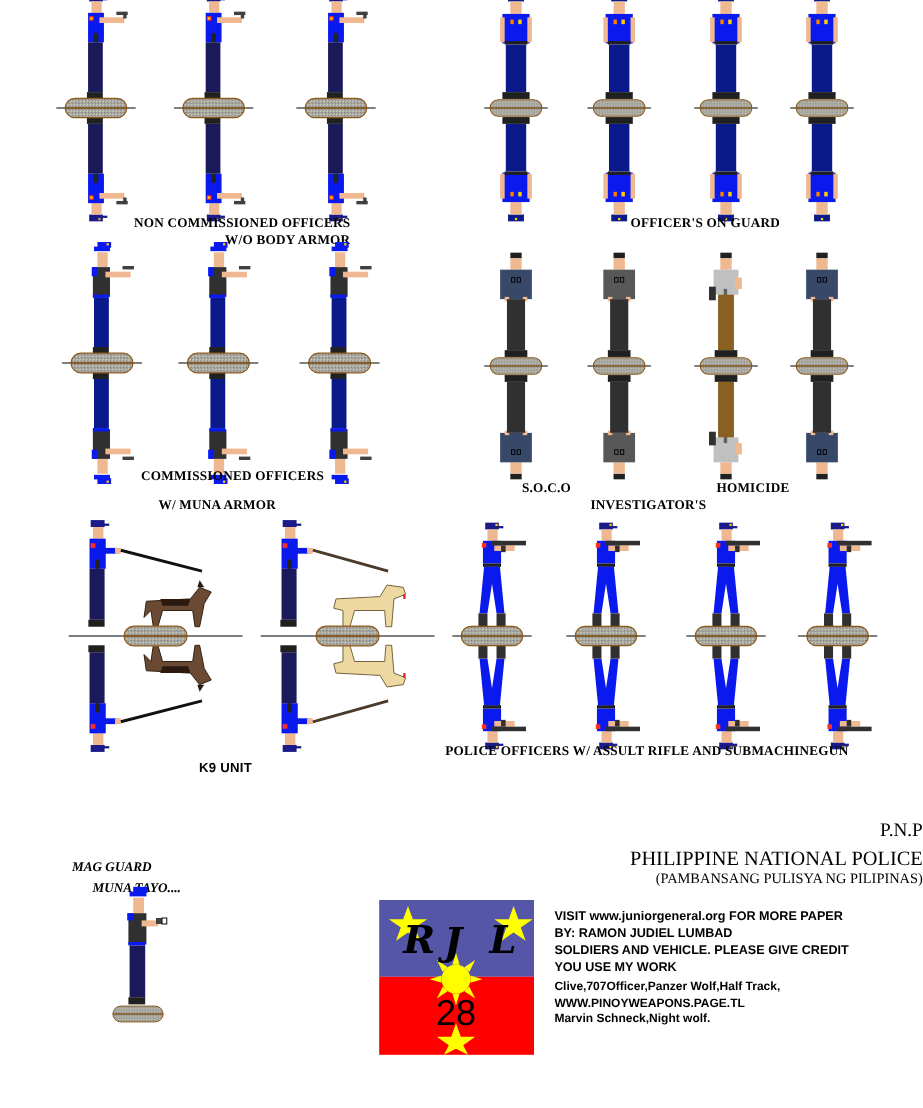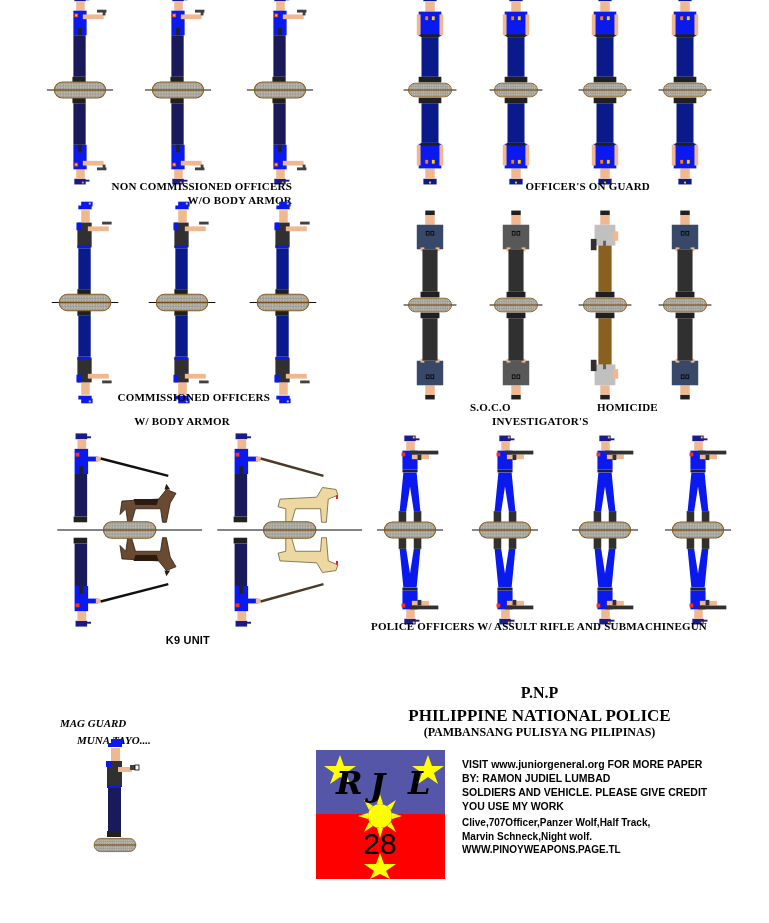--- a/index.html
+++ b/index.html
@@ -1,21 +1,21 @@
 <!DOCTYPE html>
 <html><head>
 <meta charset="utf-8">
 <style>
   html,body{margin:0;padding:0;background:#fff;}
   body{width:769px;height:923px;position:relative;overflow:hidden;font-family:"Liberation Serif","DejaVu Serif",serif;}
   .abs{position:absolute;}
   .caption{position:absolute;font-family:"Liberation Serif","DejaVu Serif",serif;font-weight:bold;font-size:11px;color:#000;text-align:right;white-space:nowrap;letter-spacing:0.2px;}
   .caption-sans{font-family:"Liberation Sans","DejaVu Sans",sans-serif;}
   svg{position:absolute;overflow:visible;}
-  .title-pnp{position:absolute;font-weight:bold;font-family:"Liberation Serif","DejaVu Serif",serif;color:#000;text-align:center;white-space:nowrap;}
+  .title-pnp{position:absolute;font-weight:normal;font-family:"Liberation Serif","DejaVu Serif",serif;color:#000;text-align:right;white-space:nowrap;}
   .credits{position:absolute;left:462px;top:757px;font-family:"Liberation Sans","DejaVu Sans",sans-serif;font-weight:bold;font-size:10.5px;line-height:14px;color:#000;}
   .credits .small{font-size:10px;line-height:12.5px;}
   .logo{position:absolute;left:316px;top:750px;width:129px;height:129px;}
   .slogan{position:absolute;font-family:"Liberation Serif","DejaVu Serif",serif;font-style:italic;font-weight:bold;font-size:11px;color:#000;white-space:nowrap;}
 </style>
 </head>
 <body>
 
 <svg width="0" height="0" style="position:absolute">
   <defs>
@@ -211,21 +211,21 @@
     <use href="#base" x="-30" y="-10" width="60" height="20"></use>
   </svg>
   <svg width="80" height="175" style="left:243px;top:0" viewBox="-40 -92 80 184">
     <line x1="-35" y1="0" x2="35" y2="0" stroke="#000" stroke-width="1"></line>
     <use href="#armorUp" transform="translate(0,-8)"></use>
     <use href="#armorUp" transform="translate(0,8) scale(1,-1)"></use>
     <use href="#base" x="-30" y="-10" width="60" height="20"></use>
   </svg>
 </div>
 <div class="caption" style="left:70px;top:391px;width:200px;">COMMISSIONED OFFICERS</div>
-<div class="caption" style="left:90px;top:415px;width:140px;">W/ BODY ARMOR</div>
+<div class="caption" style="left:90px;top:415px;width:140px;">W/ MUNA ARMOR</div>
 
 <div class="abs" style="left:380px;top:215px;width:389px;height:175px;">
   <svg width="60" height="170" style="left:20px;top:5px;color:#384868" viewBox="-30 -90 60 180">
     <line x1="-28" y1="0" x2="28" y2="0" stroke="#000" stroke-width="1"></line>
     <use href="#invUp" transform="translate(0,-8)"></use>
     <use href="#invUp" transform="translate(0,8) scale(1,-1)"></use>
     <use href="#base" x="-24" y="-10" width="48" height="20"></use>
   </svg>
   <svg width="60" height="170" style="left:106px;top:5px;color:#585858" viewBox="-30 -90 60 180">
     <line x1="-28" y1="0" x2="28" y2="0" stroke="#000" stroke-width="1"></line>
@@ -239,21 +239,21 @@
     <use href="#homUp" transform="translate(0,8) scale(1,-1)"></use>
     <use href="#base" x="-24" y="-10" width="48" height="20"></use>
   </svg>
   <svg width="60" height="170" style="left:275px;top:5px;color:#384868" viewBox="-30 -90 60 180">
     <line x1="-28" y1="0" x2="28" y2="0" stroke="#000" stroke-width="1"></line>
     <use href="#invUp" transform="translate(0,-8)"></use>
     <use href="#invUp" transform="translate(0,8) scale(1,-1)"></use>
     <use href="#base" x="-24" y="-10" width="48" height="20"></use>
   </svg>
 </div>
-<div class="caption" style="left:470px;top:401px;">S.O.C.O</div>
+<div class="caption" style="left:435px;top:401px;">S.O.C.O</div>
 <div class="caption" style="left:597px;top:401px;">HOMICIDE</div>
 <div class="caption" style="left:492px;top:415px;">INVESTIGATOR'S</div>
 
 <div class="abs" style="left:0;top:440px;width:360px;height:180px;">
   <svg width="140" height="170" style="left:50px;top:5px" viewBox="-30 -88 140 176">
     <line x1="-25" y1="0" x2="125" y2="0" stroke="#000" stroke-width="1"></line>
     <g transform="translate(0,-8)">
       <use href="#k9Up"></use>
       <line x1="20" y1="-66" x2="90" y2="-48" stroke="#111" stroke-width="2.5"></line>
       <use href="#gsd" transform="translate(70,0)"></use>
@@ -345,15 +345,15 @@
     <text x="64" y="104" text-anchor="middle" font-family="Liberation Sans, sans-serif" font-size="30" fill="#000">28</text>
   </svg>
 </div>
 
 <div class="credits">
   <div>VISIT www.juniorgeneral.org FOR MORE PAPER</div>
   <div>BY: RAMON JUDIEL LUMBAD</div>
   <div>SOLDIERS AND VEHICLE. PLEASE GIVE CREDIT</div>
   <div style="margin-bottom:2px">YOU USE MY WORK</div>
   <div class="small" style="line-height:16px">Clive,707Officer,Panzer Wolf,Half Track,</div>
+  <div class="small">WWW.PINOYWEAPONS.PAGE.TL</div>
   <div class="small">Marvin Schneck,Night wolf.</div>
-  <div class="small">WWW.PINOYWEAPONS.PAGE.TL</div>
 </div>
 
 </body></html>

